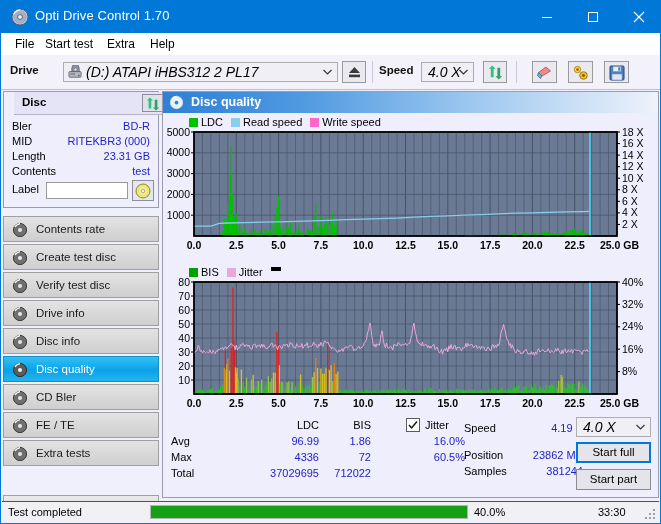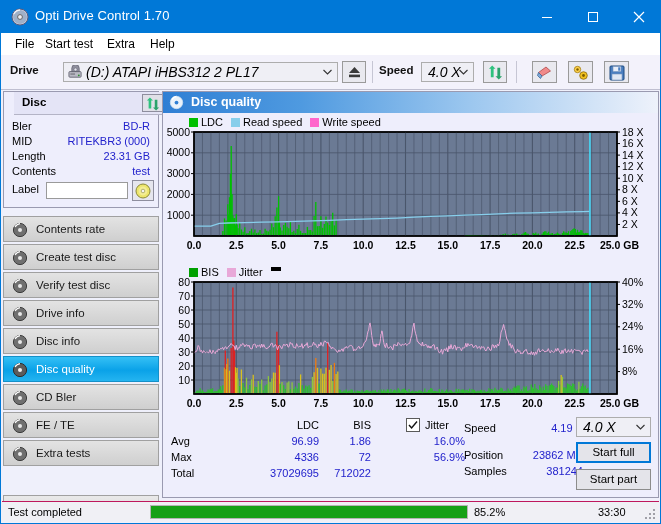--- a/index.html
+++ b/index.html
@@ -1006,21 +1006,21 @@
     <div class="stat" style="left:262px;top:327px">Jitter</div>
 
     <div class="stat" style="left:8px;top:343px">Avg</div>
     <div class="statv" style="left:88px;top:343px;width:68px">96.99</div>
     <div class="statv" style="left:150px;top:343px;width:58px">1.86</div>
     <div class="statv" style="left:240px;top:343px;width:62px">16.0%</div>
 
     <div class="stat" style="left:8px;top:359px">Max</div>
     <div class="statv" style="left:88px;top:359px;width:68px">4336</div>
     <div class="statv" style="left:150px;top:359px;width:58px">72</div>
-    <div class="statv" style="left:240px;top:359px;width:62px">56.9%</div>
+    <div class="statv" style="left:240px;top:359px;width:62px">60.5%</div>
 
     <div class="stat" style="left:8px;top:375px">Total</div>
     <div class="statv" style="left:56px;top:375px;width:100px">37029695</div>
     <div class="statv" style="left:142px;top:375px;width:66px">712022</div>
 
     <div class="stat" style="left:301px;top:330px">Speed</div>
     <div class="statv" style="left:352px;top:330px;width:68px">4.19 X</div>
     <div class="stat" style="left:301px;top:357px">Position</div>
     <div class="statv" style="left:352px;top:357px;width:68px">23862 MB</div>
     <div class="stat" style="left:301px;top:373px">Samples</div>
@@ -1034,21 +1034,21 @@
     </div>
     <div class="pbtn primary" style="left:413px;top:350px;width:75px;height:21px;line-height:17px;">Start full</div>
     <div class="pbtn" style="left:413px;top:377px;width:75px;height:21px;line-height:19px;">Start part</div>
   </div>
 
   <div class="statusbar">
     <div class="sb-txt" style="left:6px">Test completed</div>
     <div class="progress-outer">
       <div class="progress-inner" id="prog-fill" style="width: 316px;"></div>
     </div>
-    <div class="sb-txt" style="left:472px">85.2%</div>
+    <div class="sb-txt" style="left:472px">40.0%</div>
     <div class="sb-txt" style="left:596px">33:30</div>
     <div class="grip">
       <i style="left:8px;top:8px"></i>
         <i style="left:4px;top:8px"></i>
         <i style="left:8px;top:4px"></i>
       <i style="left:0px;top:8px"></i>
         <i style="left:4px;top:4px"></i>
         <i style="left:8px;top:0px"></i>
     </div>
   </div>

